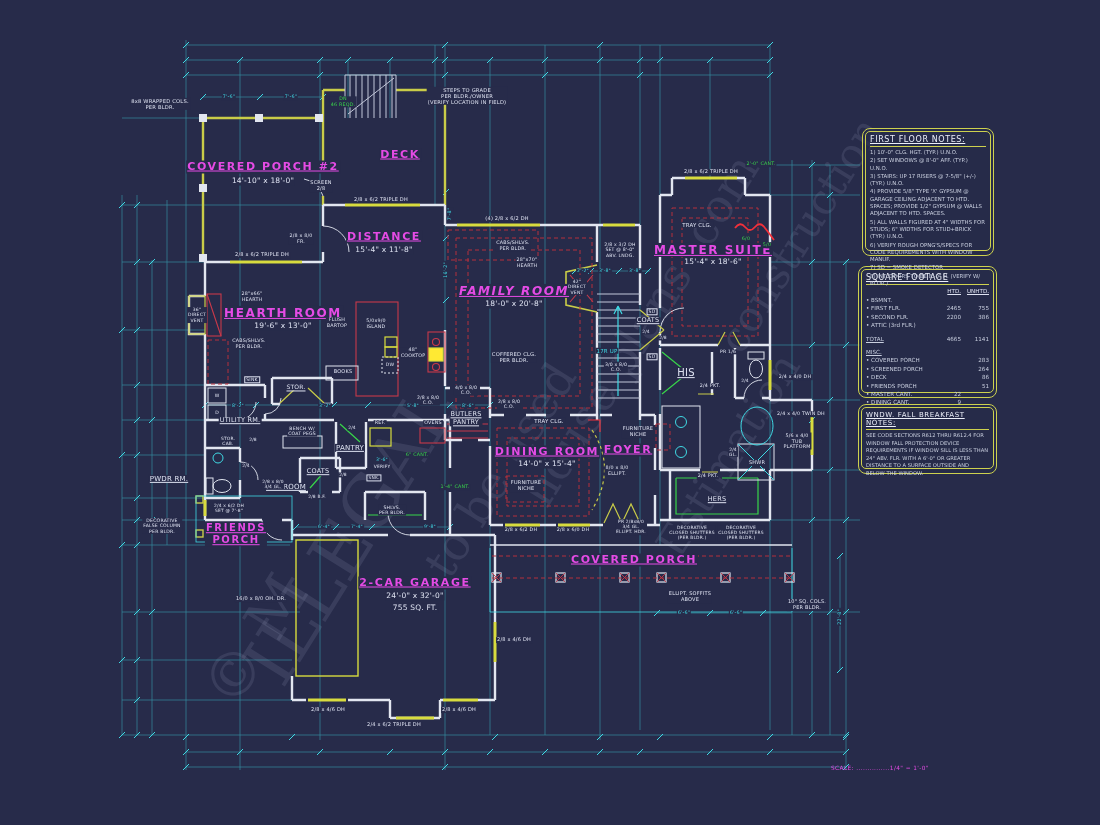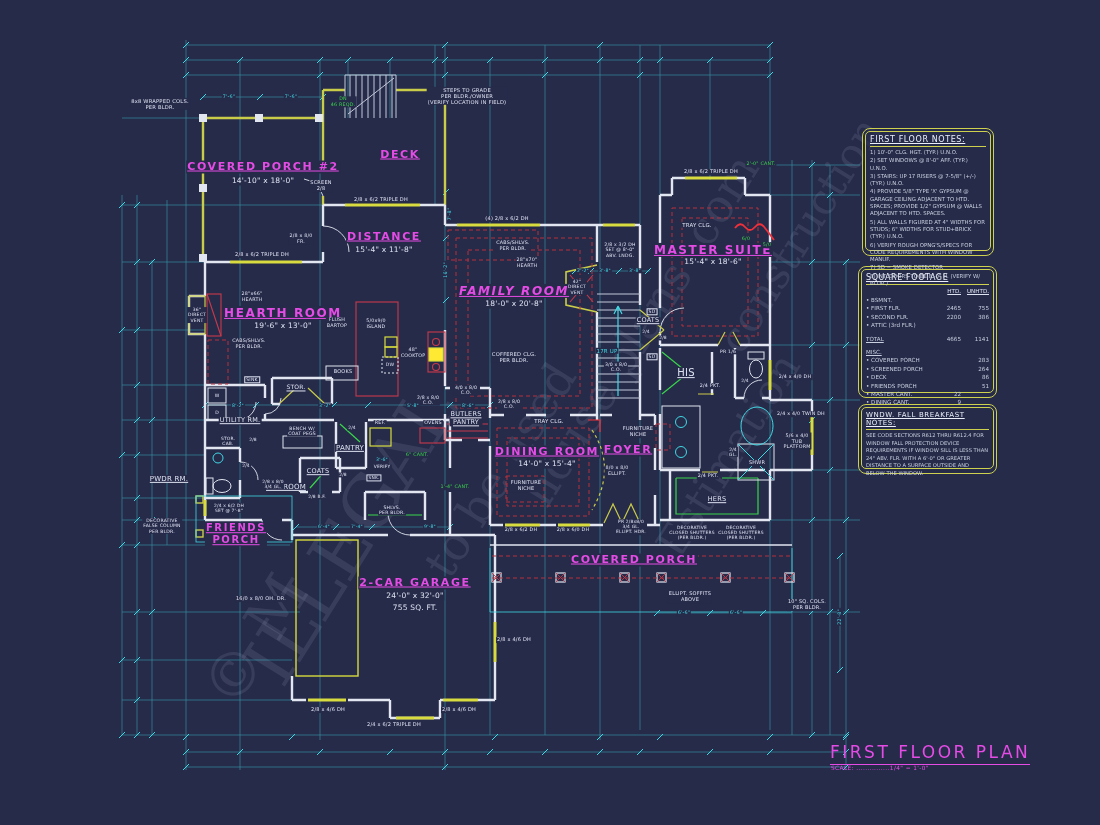--- a/index.html
+++ b/index.html
@@ -618,15 +618,14 @@
     </div>
   </div>
 
   <div class="nbox" style="left:858px;top:404px;width:133px;height:64px">
     <div class="nbi">
       <div class="nbt" style="font-size:7px">WNDW. FALL BREAKFAST NOTES:</div>
       <div class="wbody">SEE CODE SECTIONS R612 THRU R612.4 FOR WINDOW FALL PROTECTION DEVICE REQUIREMENTS IF WINDOW SILL IS LESS THAN 24" ABV. FLR. WITH A 6'-0" OR GREATER DISTANCE TO A SURFACE OUTSIDE AND BELOW THE WINDOW.</div>
     </div>
   </div>
 
-  <div class="ptitle">FIRST FLOOR PLAN</div>
   <div class="pscale">SCALE: ...............1/4" = 1'-0"</div>
 </div>
 
 </body></html>

